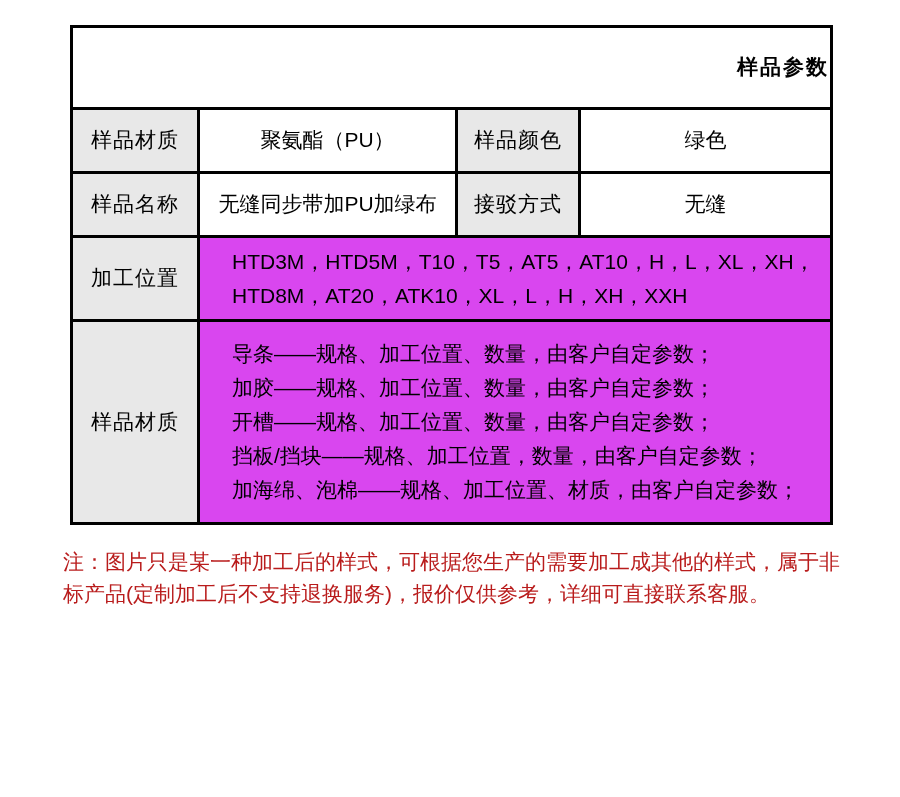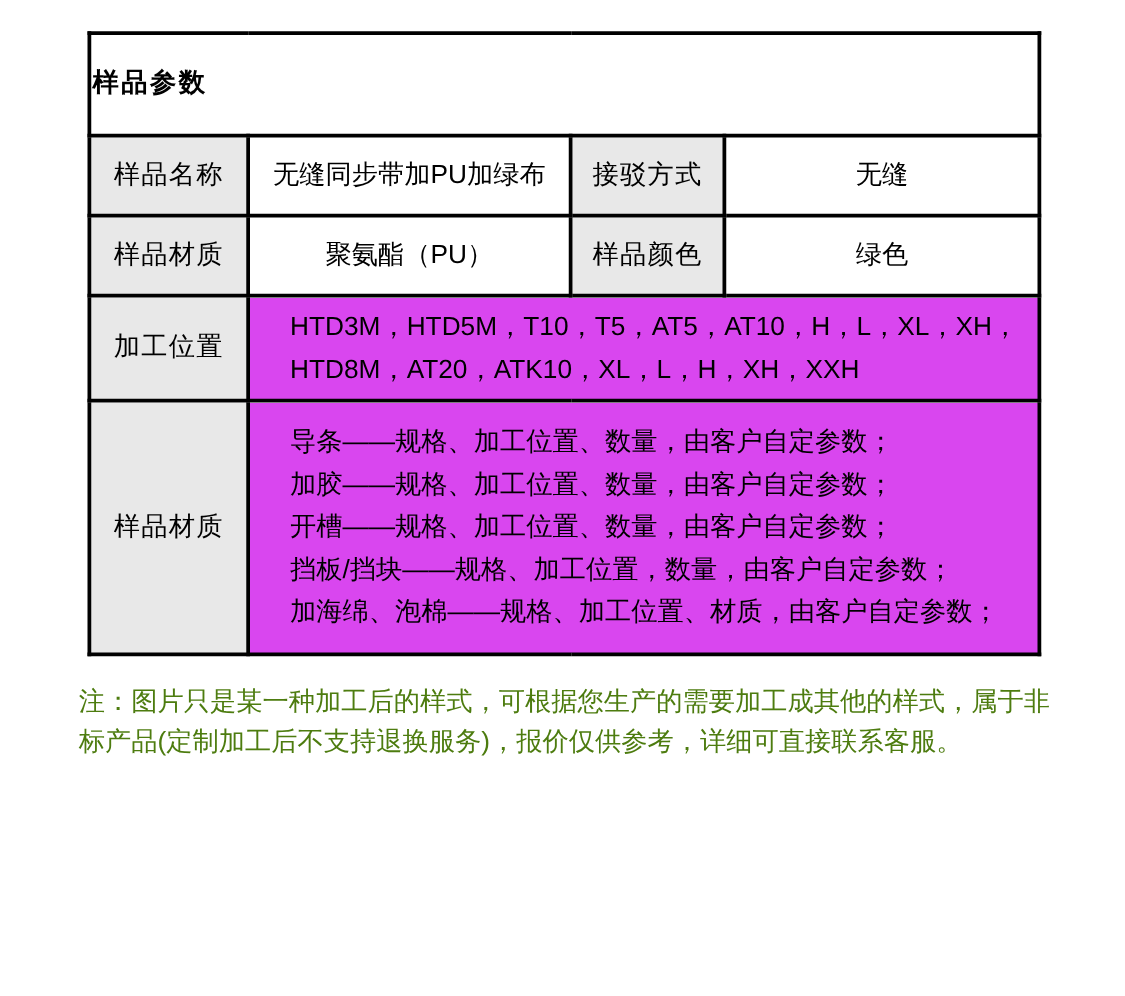--- a/index.html
+++ b/index.html
@@ -24,21 +24,21 @@
   }
   table.spec-table td {
     border: 3px solid #000000;
     vertical-align: middle;
     font-size: 21px;
     line-height: 1.55;
     overflow: hidden;
   }
   td.title {
     height: 77px;
-    text-align: left;
+    text-align: right;
     font-size: 33px;
     font-weight: bold;
     letter-spacing: 2px;
     background: #ffffff;
     margin-top: 45px;
   }
   td.lbl {
     background: #e8e8e8;
     text-align: center;
     letter-spacing: 1px;
@@ -60,21 +60,21 @@
   tr.r-use td { height: 73px; }
   tr.r-special td { height: 198px; }
   tr.r-special td.val-l { line-height: 34px; }
   tr.r-joint td { height: 75px; }
   .note {
     margin-left: -7px;
     margin-top: 21px;
     width: 780px;
     font-size: 21px;
     line-height: 32px;
-    color: #4d7c0f;
+    color: #b91c1c;
   }
 </style>
 </head>
 <body>
 
 <div class="page">
 
   <table class="spec-table">
     <colgroup>
       <col style="width:127px">
@@ -82,31 +82,31 @@
       <col style="width:123px">
       <col style="width:252px">
     </colgroup>
 
     <tbody>
         <tr>
       <td colspan="4" class="title">样品参数</td>
     </tr>
 
     <tr class="r-small">
+      <td class="lbl">样品材质</td>
+      <td class="val-c">聚氨酯（PU）</td>
+      <td class="lbl">样品颜色</td>
+      <td class="val-c">绿色</td>
+    </tr>
+
+    <tr class="r-small">
       <td class="lbl">样品名称</td>
       <td class="val-c">无缝同步带加PU加绿布</td>
       <td class="lbl">接驳方式</td>
       <td class="val-c">无缝</td>
-    </tr>
-
-    <tr class="r-small">
-      <td class="lbl">样品材质</td>
-      <td class="val-c">聚氨酯（PU）</td>
-      <td class="lbl">样品颜色</td>
-      <td class="val-c">绿色</td>
     </tr>
 
     <tr class="r-model">
       <td class="lbl">加工位置</td>
       <td colspan="3" class="val-l">HTD3M，HTD5M，T10，T5，AT5，AT10，H，L，XL，XH，
 HTD8M，AT20，ATK10，XL，L，H，XH，XXH</td>
     </tr>
 
 
     <tr class="r-special">

